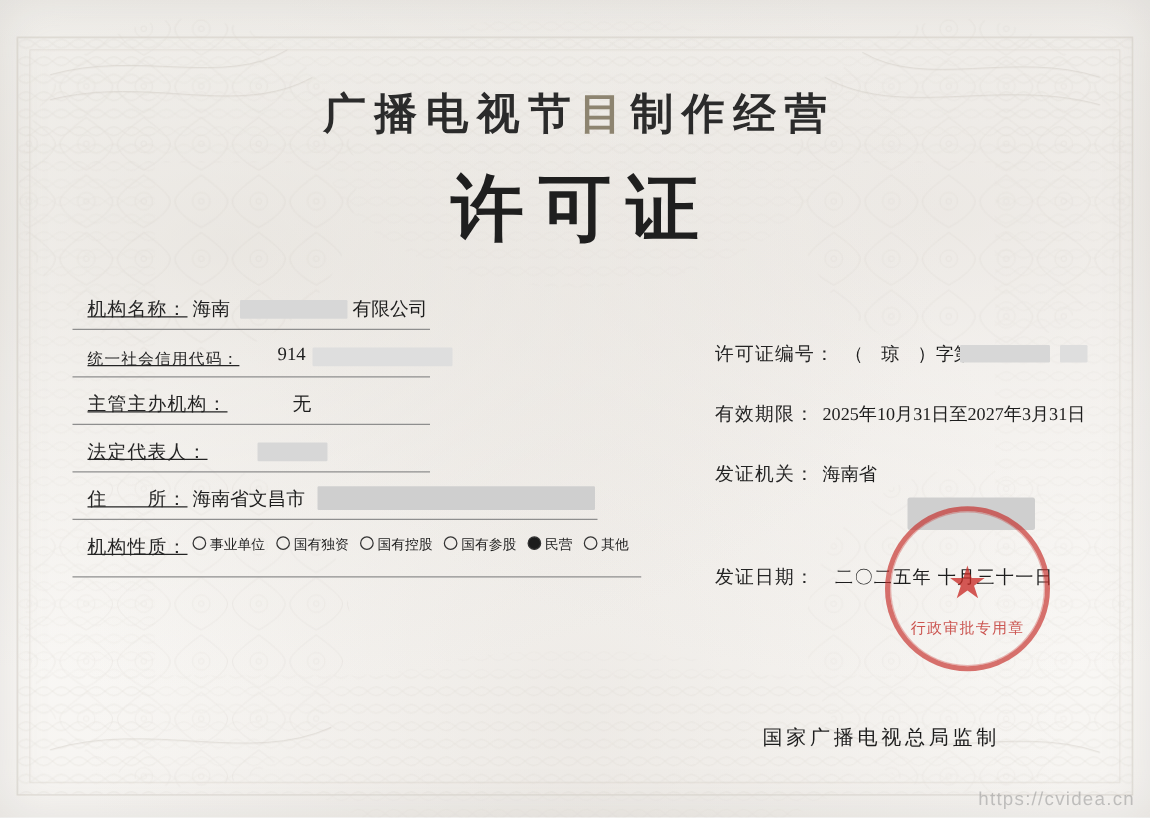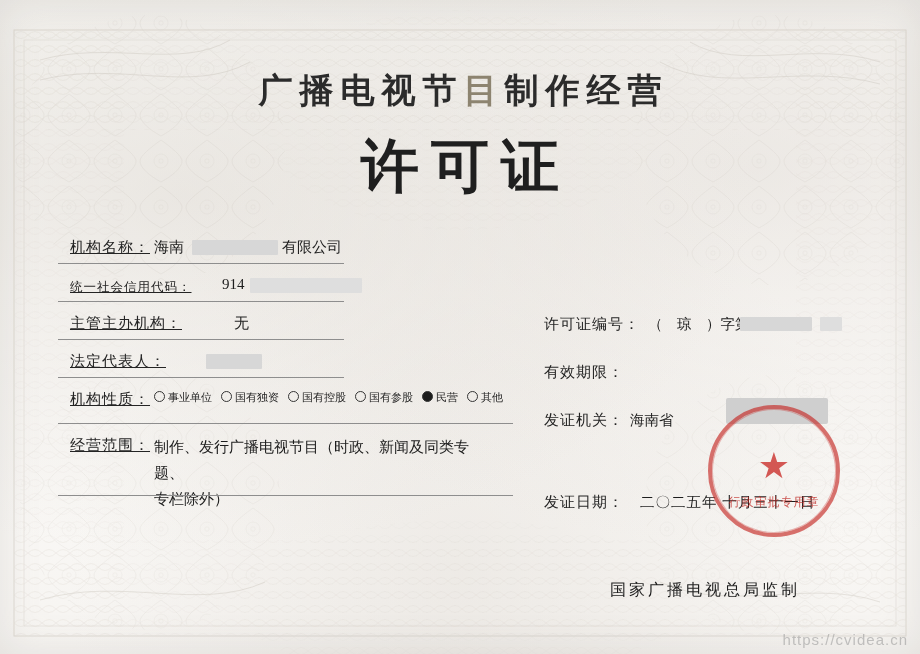--- a/index.html
+++ b/index.html
@@ -160,21 +160,21 @@
     left: 96px;
     top: 4px;
     width: 330px;
     font-family: "Liberation Serif", serif;
     font-size: 15px;
     line-height: 26px;
     color: #1d1d1d;
   }
 
   
-  .rcol { position: absolute; left: 544px; top: 270px; width: 320px; margin-top: 41px; }
+  .rcol { position: absolute; left: 572px; top: 270px; width: 320px; }
   .rrow { position: relative; height: 48px; }
   .rlbl {
     position: absolute; left: 0; top: 4px;
     font-family: "Liberation Serif", serif;
     font-size: 15px; color: #242424;
     letter-spacing: 1px; white-space: nowrap;
   }
   .rval {
     position: absolute; top: 4px;
     font-family: "Liberation Serif", serif;
@@ -333,50 +333,49 @@
       <span class="val" style="left:176px">无</span>
       <span class="ul" style="width:286px"></span>
     </div>
 
     <div class="row">
       <span class="lbl">法定代表人：</span>
       <span class="redact" style="left:148px;top:8px;width:56px;height:15px"></span>
       <span class="ul" style="width:286px"></span>
     </div>
 
+    <div class="row">
+      <span class="lbl">住　　所：</span>
+      <span class="val" style="left:96px">海南省文昌市</span>
+      <span class="redact dark" style="left:196px;top:5px;width:222px;height:19px"></span>
+      <span class="ul" style="width:420px"></span>
+    </div>
 
     <div class="row" style="height:42px">
       <span class="lbl">机构性质：</span>
       <span class="radios">
         <span class="opt"><span class="mark"></span><span>事业单位</span></span><span class="opt"><span class="mark"></span><span>国有独资</span></span><span class="opt"><span class="mark"></span><span>国有控股</span></span><span class="opt"><span class="mark"></span><span>国有参股</span></span><span class="opt"><span class="mark filled"></span><span>民营</span></span><span class="opt"><span class="mark"></span><span>其他</span></span>
       </span>
       <span class="ul" style="width:455px;bottom:2px"></span>
     </div>
 
-    <div class="row" style="height:76px">
-      <span class="lbl" style="top:10px">经营范围：</span>
-      <span class="scope-text" style="top:8px">
-        <span>制作、发行广播电视节目（时政、新闻及同类专题、</span><br>
-        <span>专栏除外）</span>
-      </span>
-      <span class="ul" style="width:455px;bottom:6px"></span>
-    </div>
   </div>
 
   <div class="rcol">
 
     <div class="rrow">
       <span class="rlbl">许可证编号：</span>
       <span class="rval" style="left:104px">（　琼　）字第</span>
       <span class="redact" style="left:196px;top:6px;width:72px;height:14px"></span>
       <span class="redact soft" style="left:276px;top:6px;width:22px;height:14px"></span>
     </div>
 
     <div class="rrow">
       <span class="rlbl">有效期限：</span>
+      <span class="rval" style="left:86px">2025年10月31日至2027年3月31日</span>
     </div>
 
     <div class="rrow">
       <span class="rlbl">发证机关：</span>
       <span class="rval" style="left:86px">海南省</span>
     </div>
 
     <div class="rrow" style="margin-top:34px">
       <span class="rlbl">发证日期：</span>
       <span class="rval" style="left:96px;letter-spacing:1px">二〇二五年   十月三十一日</span>

